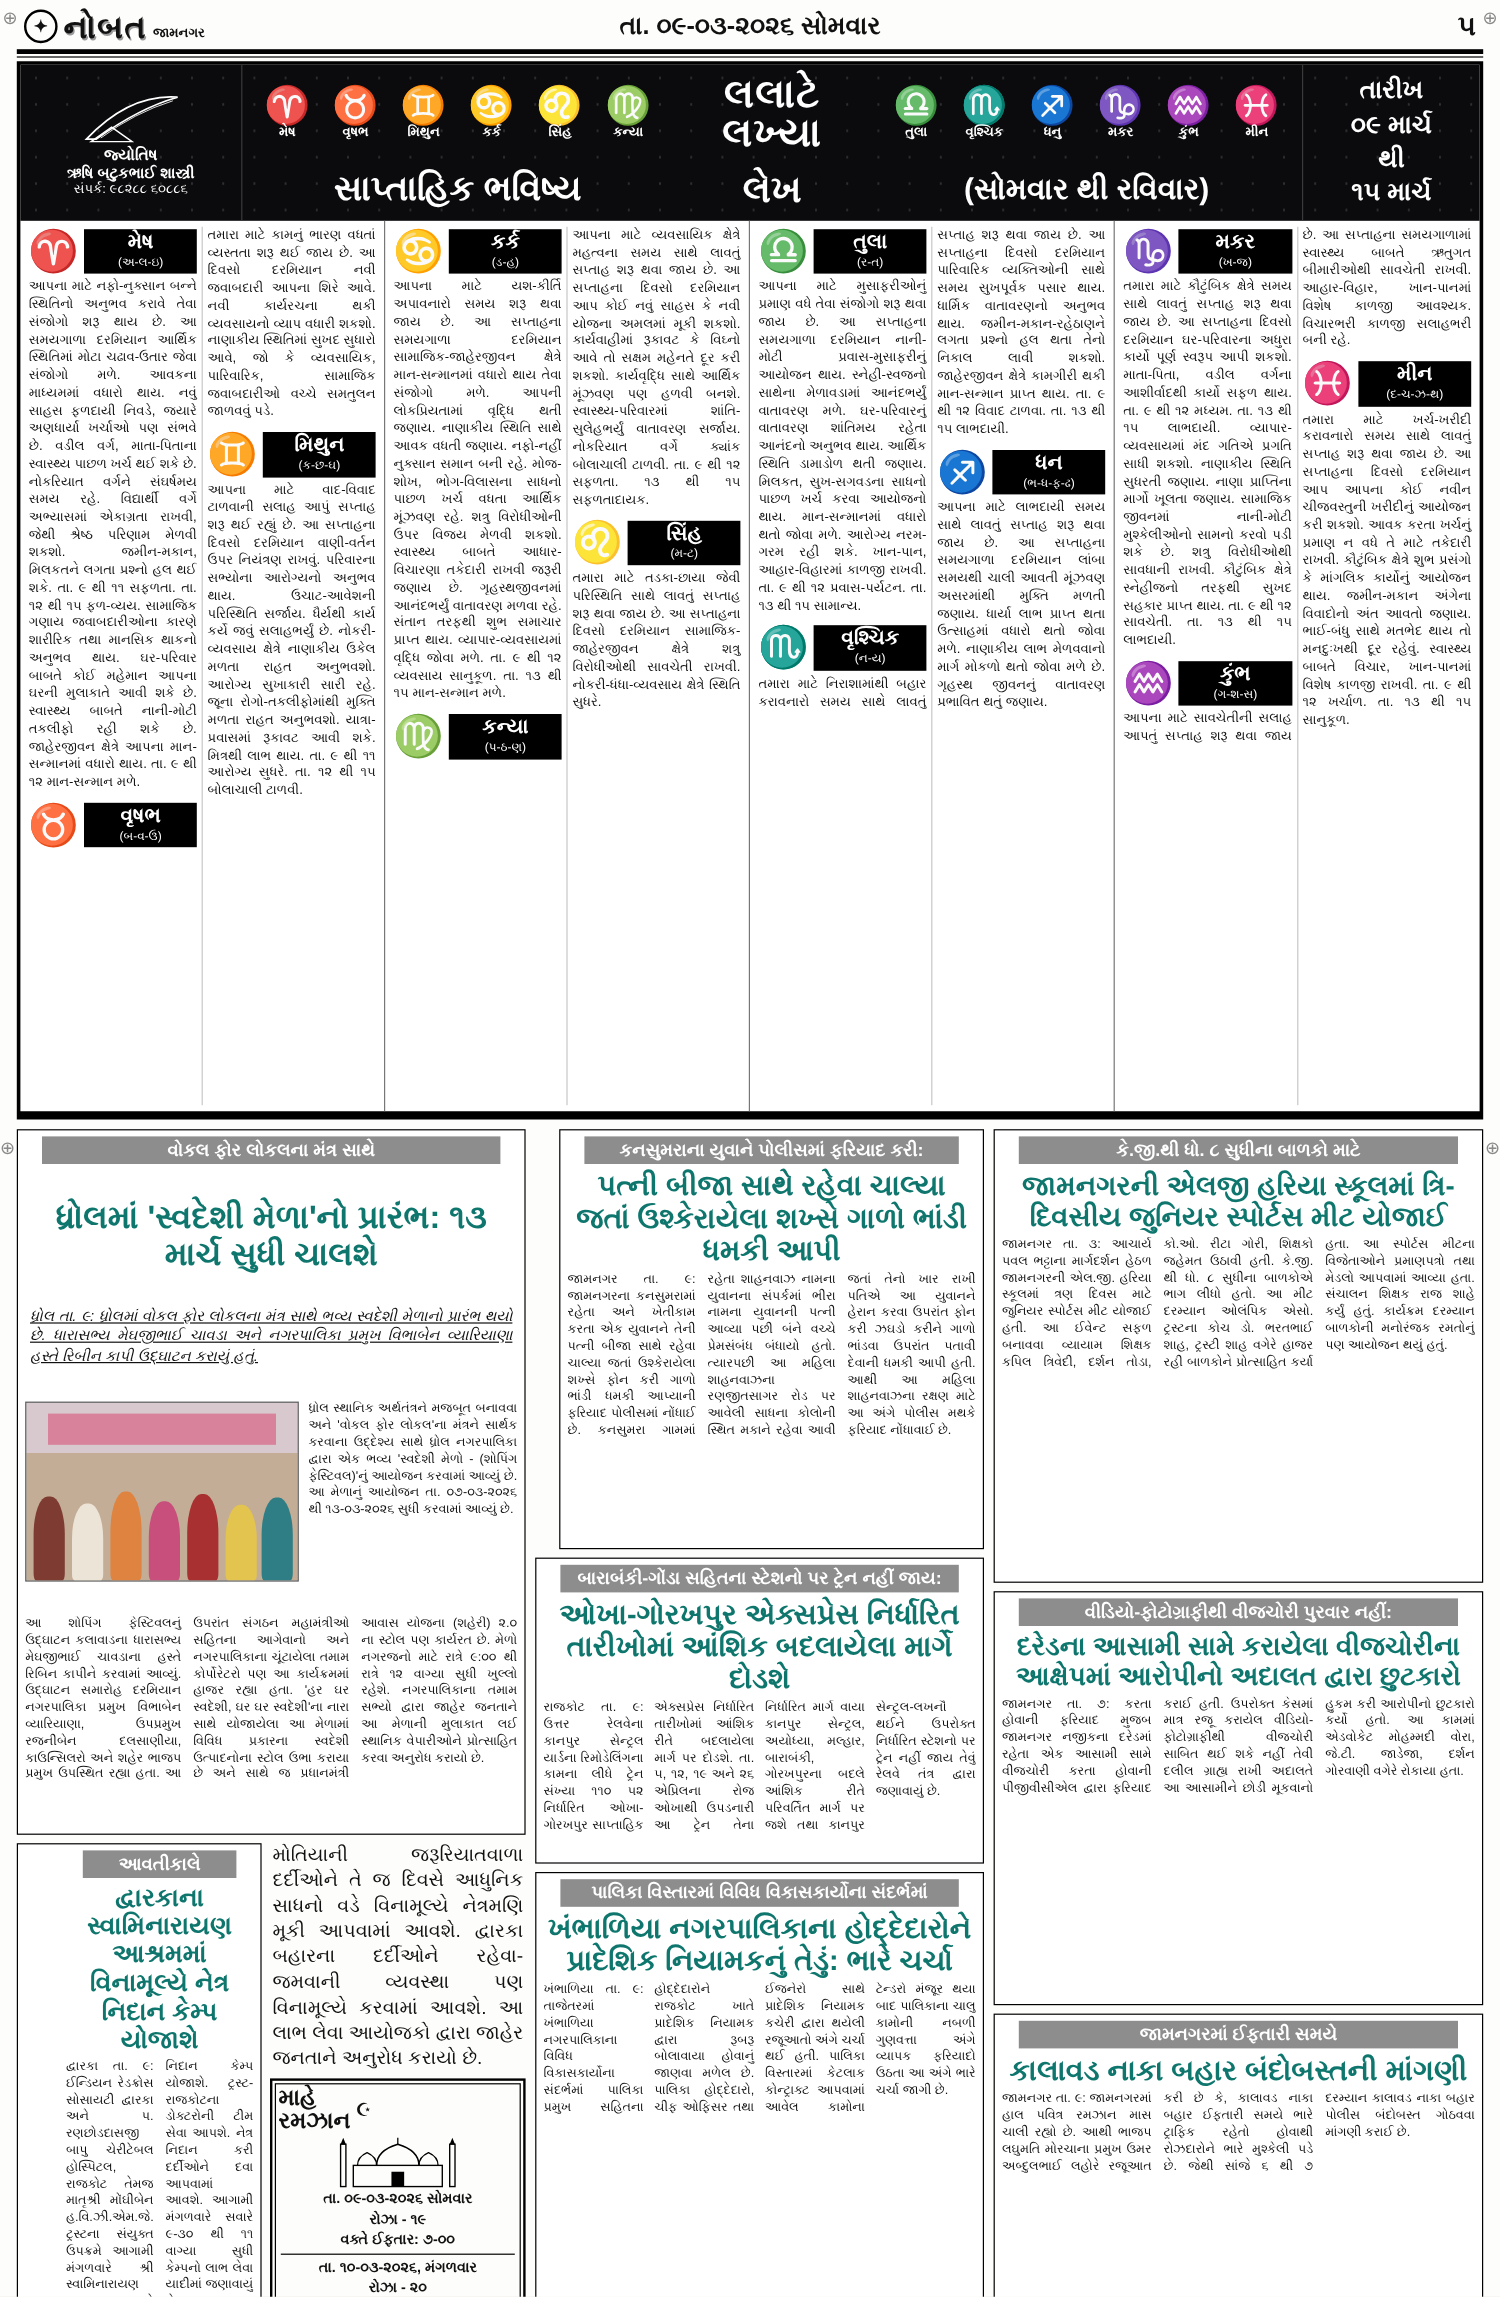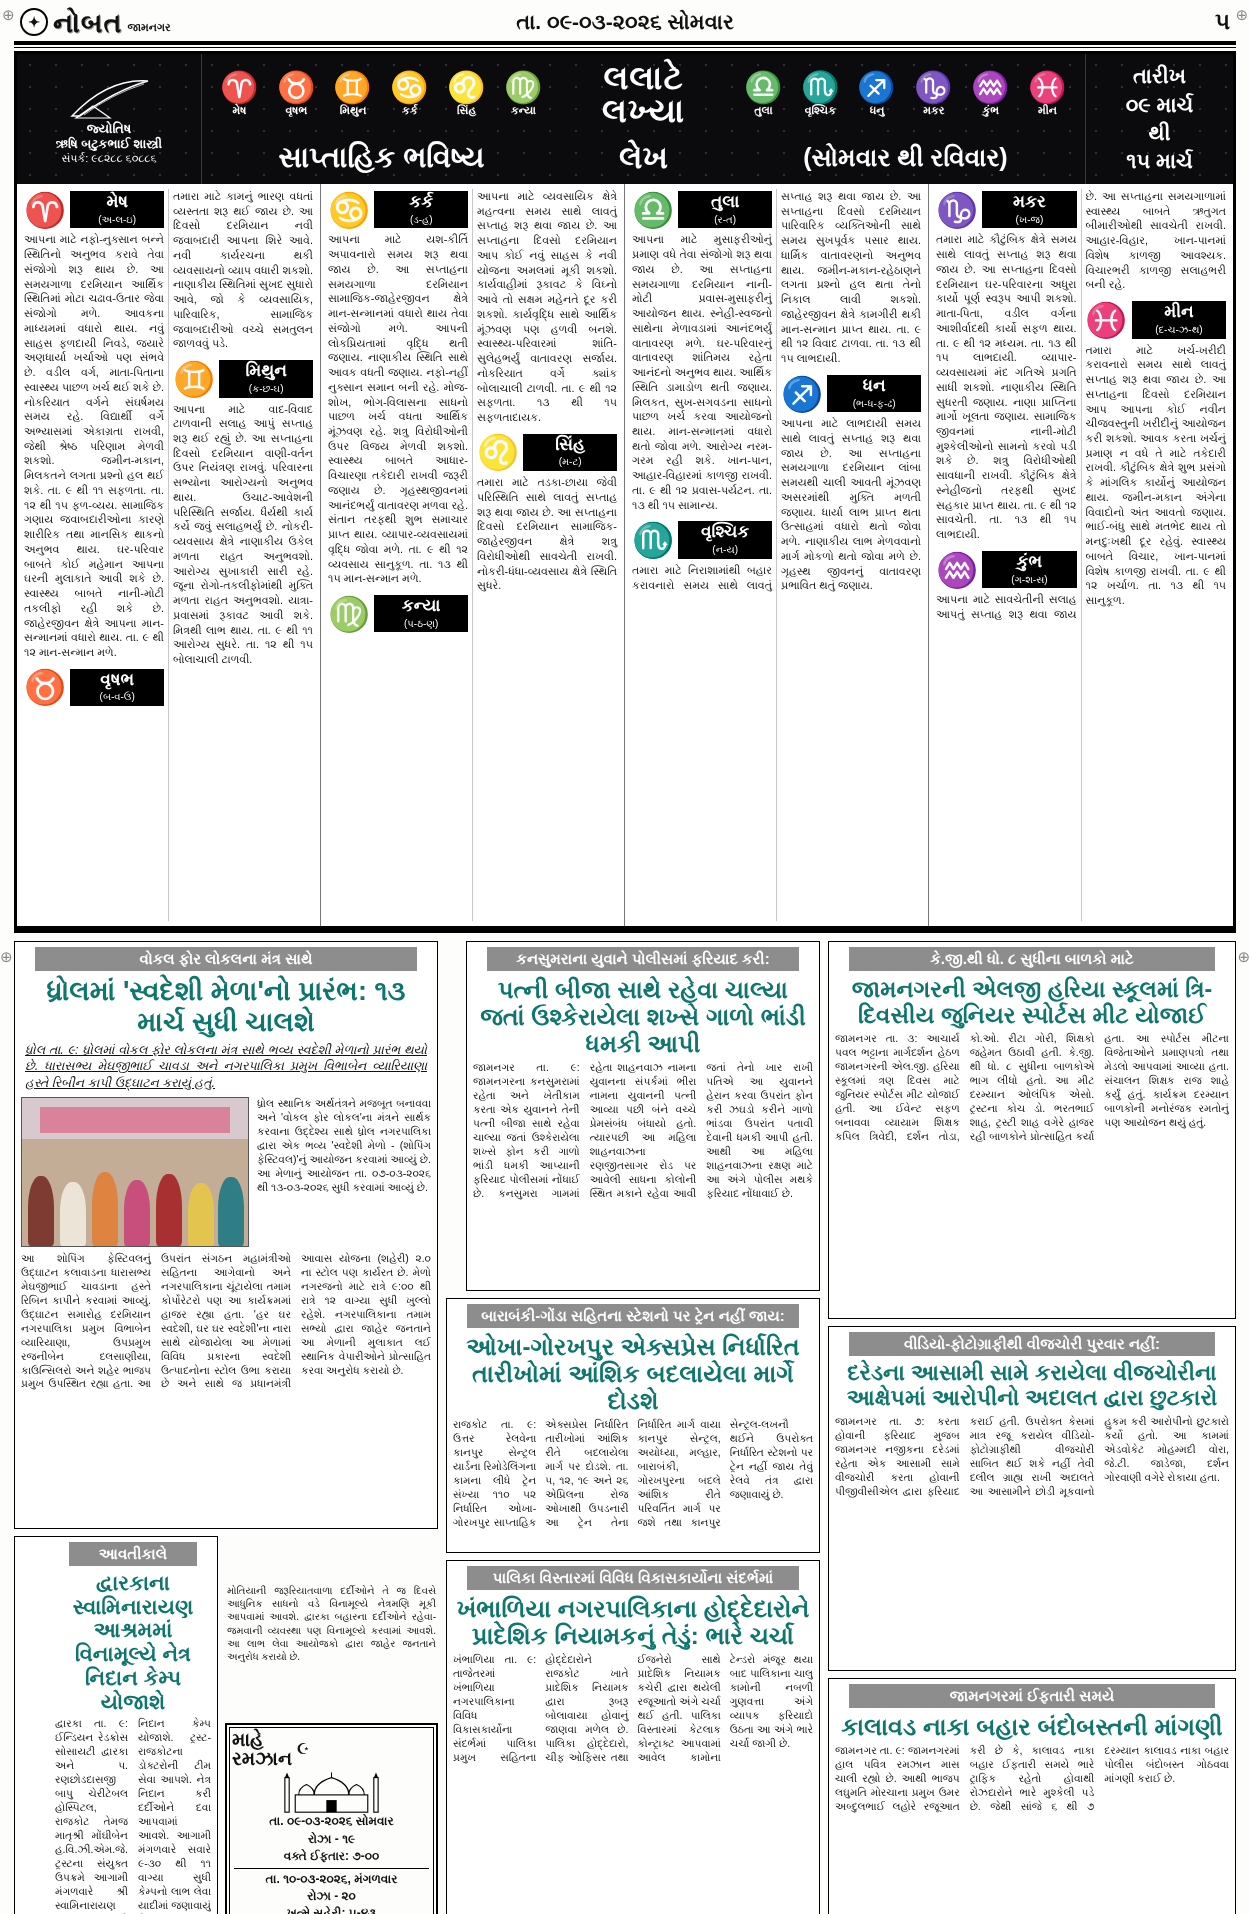--- a/index.html
+++ b/index.html
@@ -79,21 +79,21 @@
   .photo .fig:nth-child(2){left:38px; background:#ece4d6; height:64px;}
   .photo .fig:nth-child(3){left:70px; background:#de8340; height:74px;}
   .photo .fig:nth-child(4){left:102px;background:#c84f7c; height:66px;}
   .photo .fig:nth-child(5){left:134px;background:#a83030; height:72px;}
   .photo .fig:nth-child(6){left:166px;background:#e3c44e; height:63px;}
   .photo .fig:nth-child(7){left:196px;background:#2f7e85; height:69px;}
   .photo-side { font-size:10.6px; line-height:1.32; text-align:justify; overflow:hidden; }
   .bl-row { display:flex; gap:7px; flex:1; min-height:0; }
   .bl-row .art { width:204px; flex:none;padding-left:40px; }
   .bl-right { flex:1; display:flex; flex-direction:column; gap:6px; min-width:0; }
-  .cont-text { font-size:10px; line-height:1.32; text-align:justify; flex:1; overflow:hidden; padding:0 2px;margin-top:48px; }
+  .cont-text { font-size:16px; line-height:1.32; text-align:justify; flex:1; overflow:hidden; padding:0 2px; }
   
   .ramzan { border:2px solid #000; padding:2px; height:222px; flex:none; }
   .ramzan-in { border:1px solid #000; height:100%; display:flex; flex-direction:column; text-align:center; overflow:hidden; }
   .rz-head { display:flex; align-items:center; justify-content:flex-start; gap:4px; padding:2px 2px 0; }
   .rz-title { font-weight:bold; font-size:19px; line-height:1.02; text-align:left; }
   .rz-star { font-size:15px; }
   .rz-mosque { height:52px; margin:0 4px; }
   .rz-row { font-size:12px; font-weight:bold; line-height:1.45; }
   .rz-div { border-top:1px solid #000; margin:2px 4px; }
   .rz-foot { margin-top:auto; background:#7c7c7c; color:#fff; font-size:10.5px; font-weight:normal; padding:2px 1px; }
@@ -275,21 +275,21 @@
           <span class="sign-tag"><span class="nm">મીન</span><br><span class="lt">(દ-ચ-ઝ-થ)</span></span>
         </div>
         <div class="sign-text">તમારા માટે ખર્ચ-ખરીદી કરાવનારો સમય સાથે લાવતું સપ્તાહ શરૂ થવા જાય છે. આ સપ્તાહના દિવસો દરમિયાન આપ આપના કોઈ નવીન ચીજવસ્તુની ખરીદીનું આયોજન કરી શકશો. આવક કરતા ખર્ચનું પ્રમાણ ન વધે તે માટે તકેદારી રાખવી. કૌટુંબિક ક્ષેત્રે શુભ પ્રસંગો કે માંગલિક કાર્યોનું આયોજન થાય. જમીન-મકાન અંગેના વિવાદોનો અંત આવતો જણાય. ભાઈ-બંધુ સાથે મતભેદ થાય તો મનદુઃખથી દૂર રહેવું. સ્વાસ્થ્ય બાબતે વિચાર, ખાન-પાનમાં વિશેષ કાળજી રાખવી. તા. ૯ થી ૧૨ ખર્ચાળ. તા. ૧૩ થી ૧૫ સાનુકૂળ.</div>
       </div>
     </div>
   </div>
 
   <div class="news">
 
     <div class="ncol">
-      <div class="art" style="height:588px;">
+      <div class="art" style="height:588px;gap:24px;">
         <div class="kicker">વોકલ ફોર લોકલના મંત્ર સાથે</div>
         <div class="headline h27">ધ્રોલમાં 'સ્વદેશી મેળા'નો પ્રારંભ: ૧૩ માર્ચ સુધી ચાલશે</div>
         <div class="intro">ધ્રોલ તા. ૯: ધ્રોલમાં વોકલ ફોર લોકલના મંત્ર સાથે ભવ્ય સ્વદેશી મેળાનો પ્રારંભ થયો છે. ધારાસભ્ય મેઘજીભાઈ ચાવડા અને નગરપાલિકા પ્રમુખ વિભાબેન વ્યારિયાણા હસ્તે રિબીન કાપી ઉદ્ઘાટન કરાયું હતું.</div>
         <div class="photo-row">
           <div class="photo">
             <span class="fig"></span>
               <span class="fig"></span>
               <span class="fig"></span>
               <span class="fig"></span>
             <span class="fig"></span>

